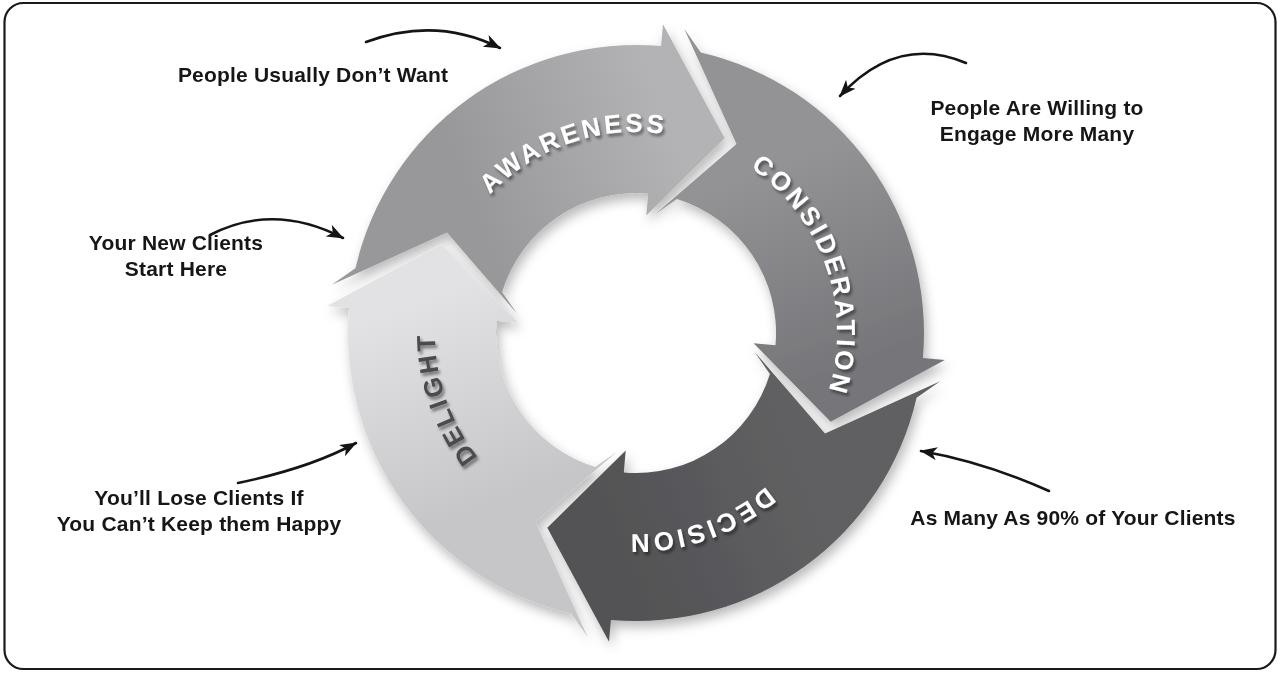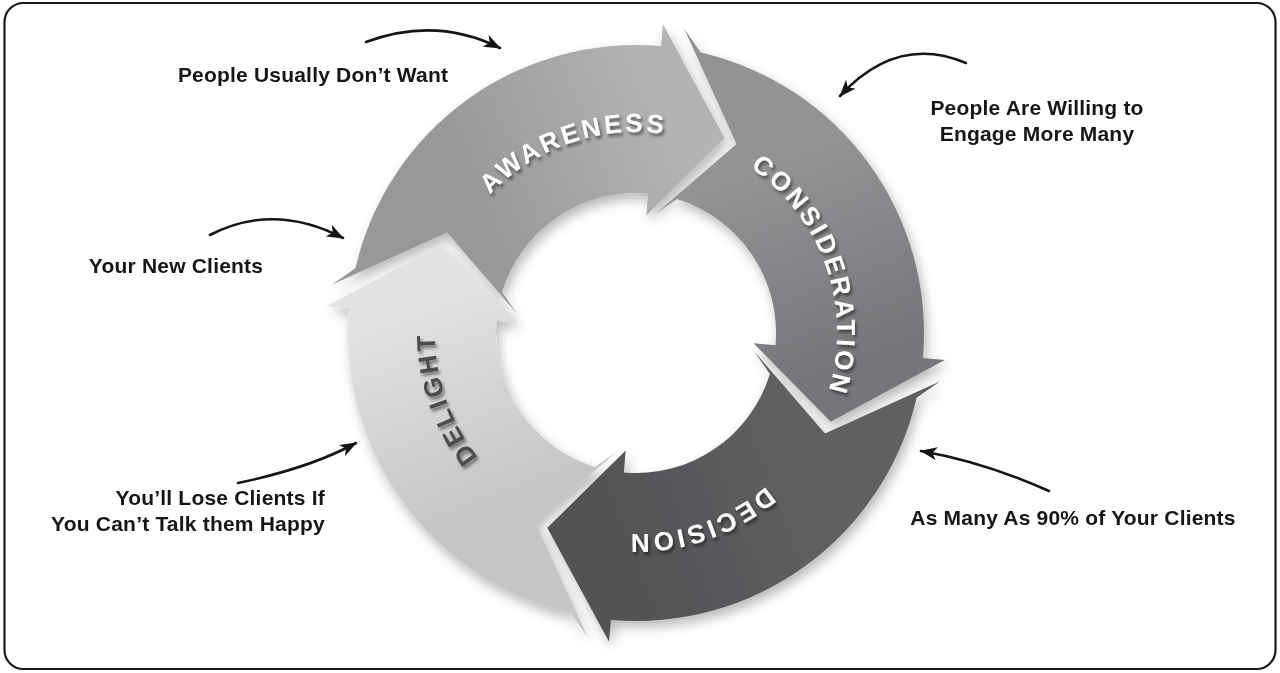--- a/index.html
+++ b/index.html
@@ -86,24 +86,25 @@
   </svg>
 
   <div id="annotations">
       <div class="note" style="left: 313px; top: 75px;">
         <span>People Usually Don’t Want</span>
       </div>
       <div class="note" style="left: 1037px; top: 97px; margin-top: 24px;">
         <span>People Are Willing to</span>
         <span>Engage More Many</span>
       </div>
-      <div class="note" style="left: 176px; top: 266px;">
+      <div class="note" style="left: 176px; top: 256px;">
         <span>Your New Clients</span>
+        <span>Start Here</span>
       </div>
-      <div class="note" style="left: 188px; top: 511px; text-align: right;">
+      <div class="note" style="left: 199px; top: 511px;">
         <span>You’ll Lose Clients If</span>
-        <span>You Can’t Talk them Happy</span>
+        <span>You Can’t Keep them Happy</span>
       </div>
       <div class="note" style="left: 1073px; top: 518px;">
         <span>As Many As 90% of Your Clients</span>
       </div>
     </div>
 </div>
 
 </body></html>

